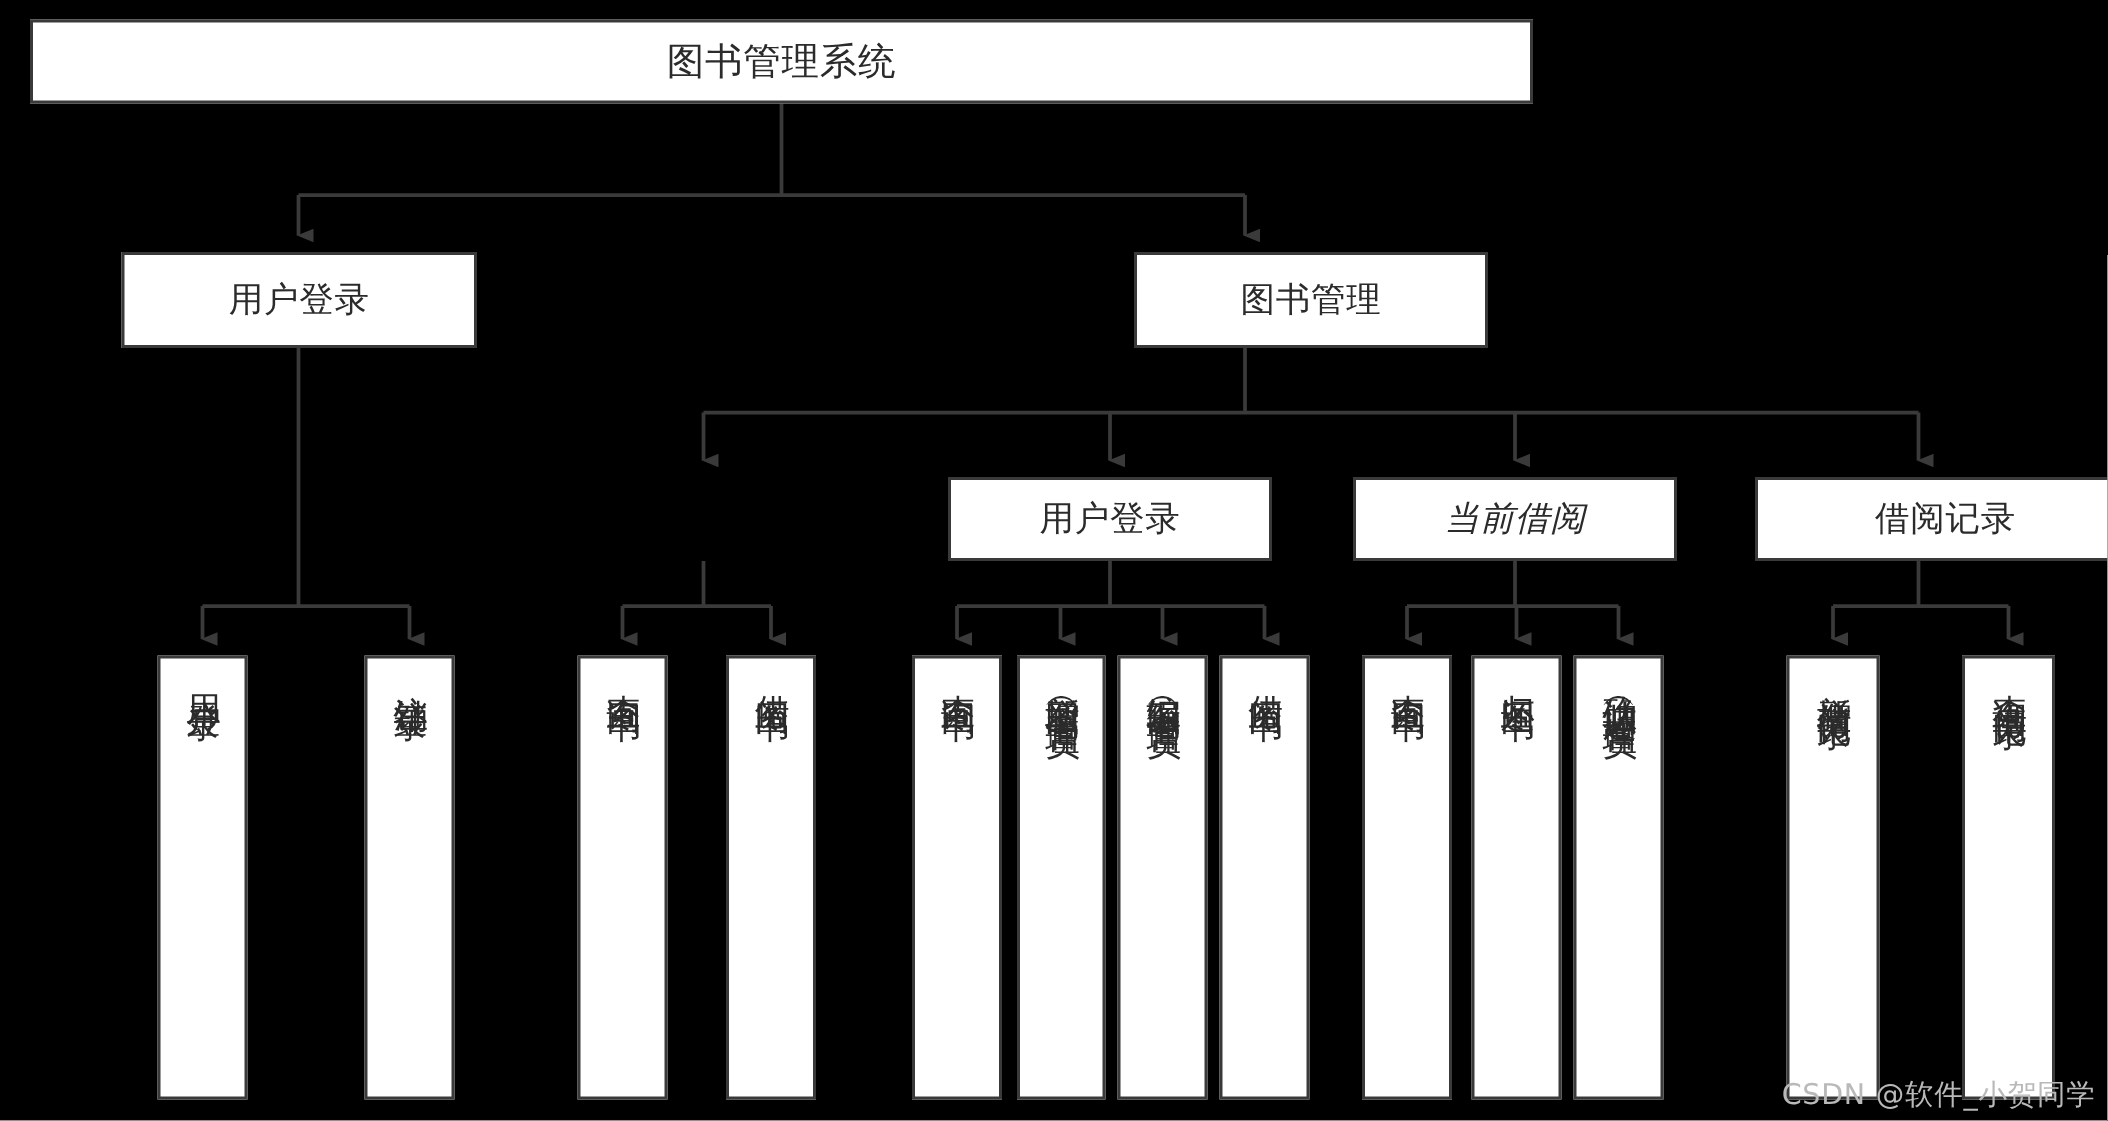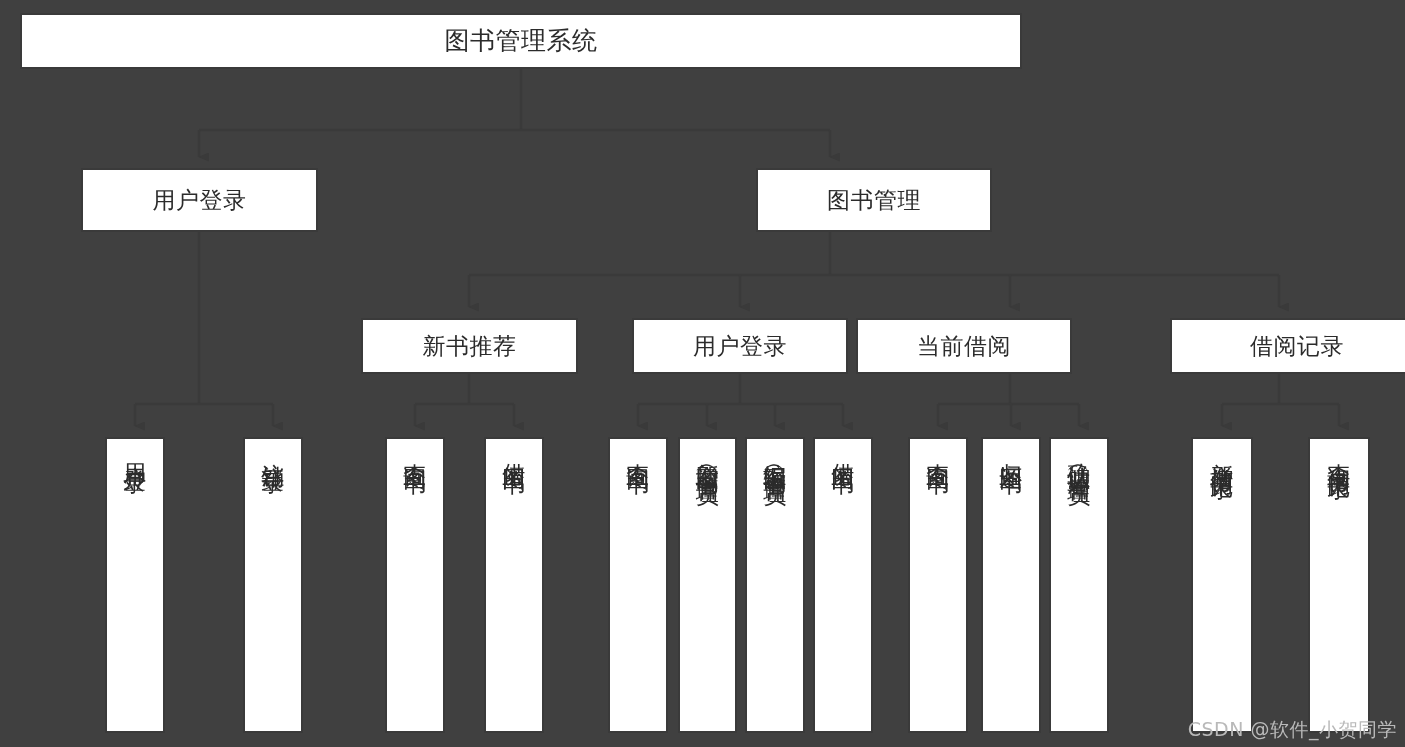--- a/index.html
+++ b/index.html
@@ -7,21 +7,21 @@
     padding: 0;
     background: #ffffff;
   }
   body {
     font-family: "DejaVu Sans", "Liberation Sans", sans-serif;
   }
   #canvas {
     position: relative;
     width: 1405px;
     height: 747px;
-    background: #404040;
+    background: #000000;
     overflow: hidden;
   }
   
   #wires {
     position: absolute;
     left: 0; top: 0;
     width: 1405px;
     height: 747px;
     z-index: 1;
   }
@@ -141,27 +141,24 @@
     <span class="lbl">图书管理系统</span>
   </div>
 
   <div class="node mid" style="left:81px; top:168px; width:237px; height:64px;">
     <span class="lbl">用户登录</span>
   </div>
   <div class="node mid" style="left:756px; top:168px; width:236px; height:64px;">
     <span class="lbl">图书管理</span>
   </div>
 
-  <div class="node mid" style="left:361px; top:318px; width:217px; height:56px;">
-    <span class="lbl">新书推荐</span>
-  </div>
   <div class="node mid" style="left:632px; top:318px; width:216px; height:56px;">
     <span class="lbl">用户登录</span>
   </div>
-  <div class="node mid" style="left:856px; top:318px; width:216px; height:56px;">
+  <div class="node mid" style="left:902px; top:318px; width:216px; height:56px;font-style:italic;">
     <span class="lbl">当前借阅</span>
   </div>
   <div class="node mid" style="left:1170px; top:318px; width:254px; height:56px;">
     <span class="lbl">借阅记录</span>
   </div>
 
   <div class="node leaf" style="left:105px; top:437px; width:60px; height:296px;">
     <span class="lbl">用户登录</span>
   </div>
   <div class="node leaf" style="left:243px; top:437px; width:60px; height:296px;">

